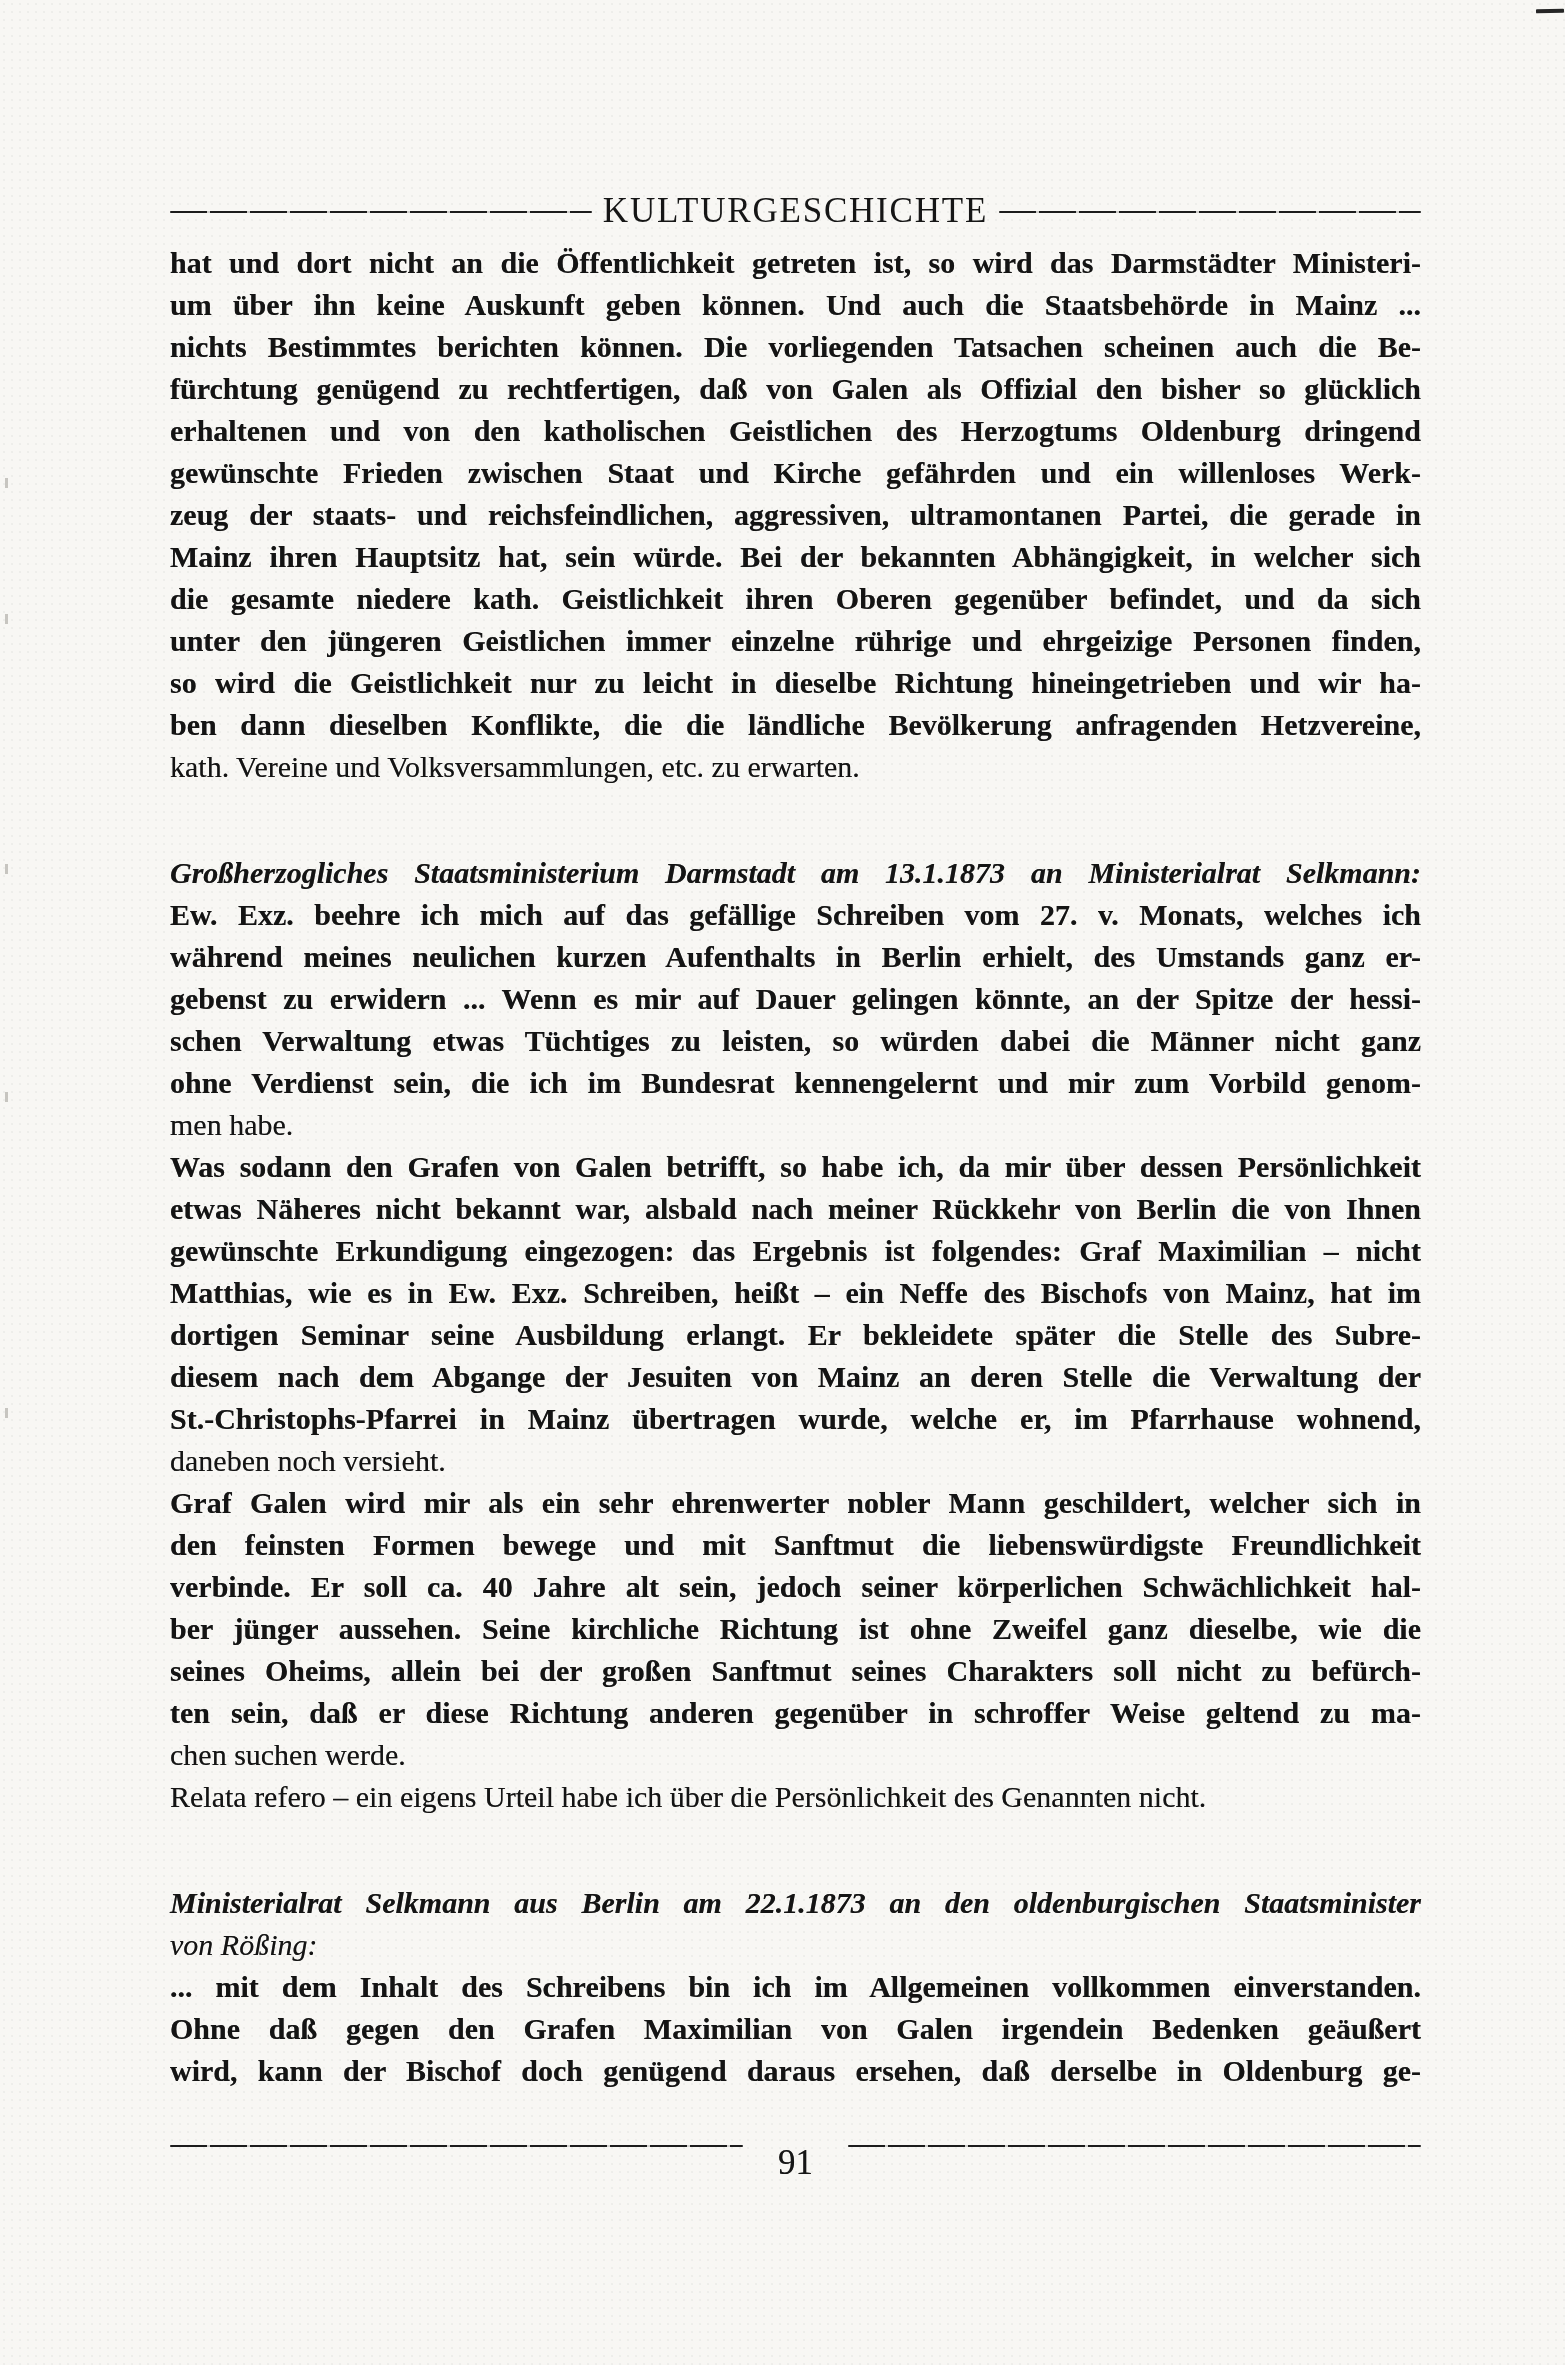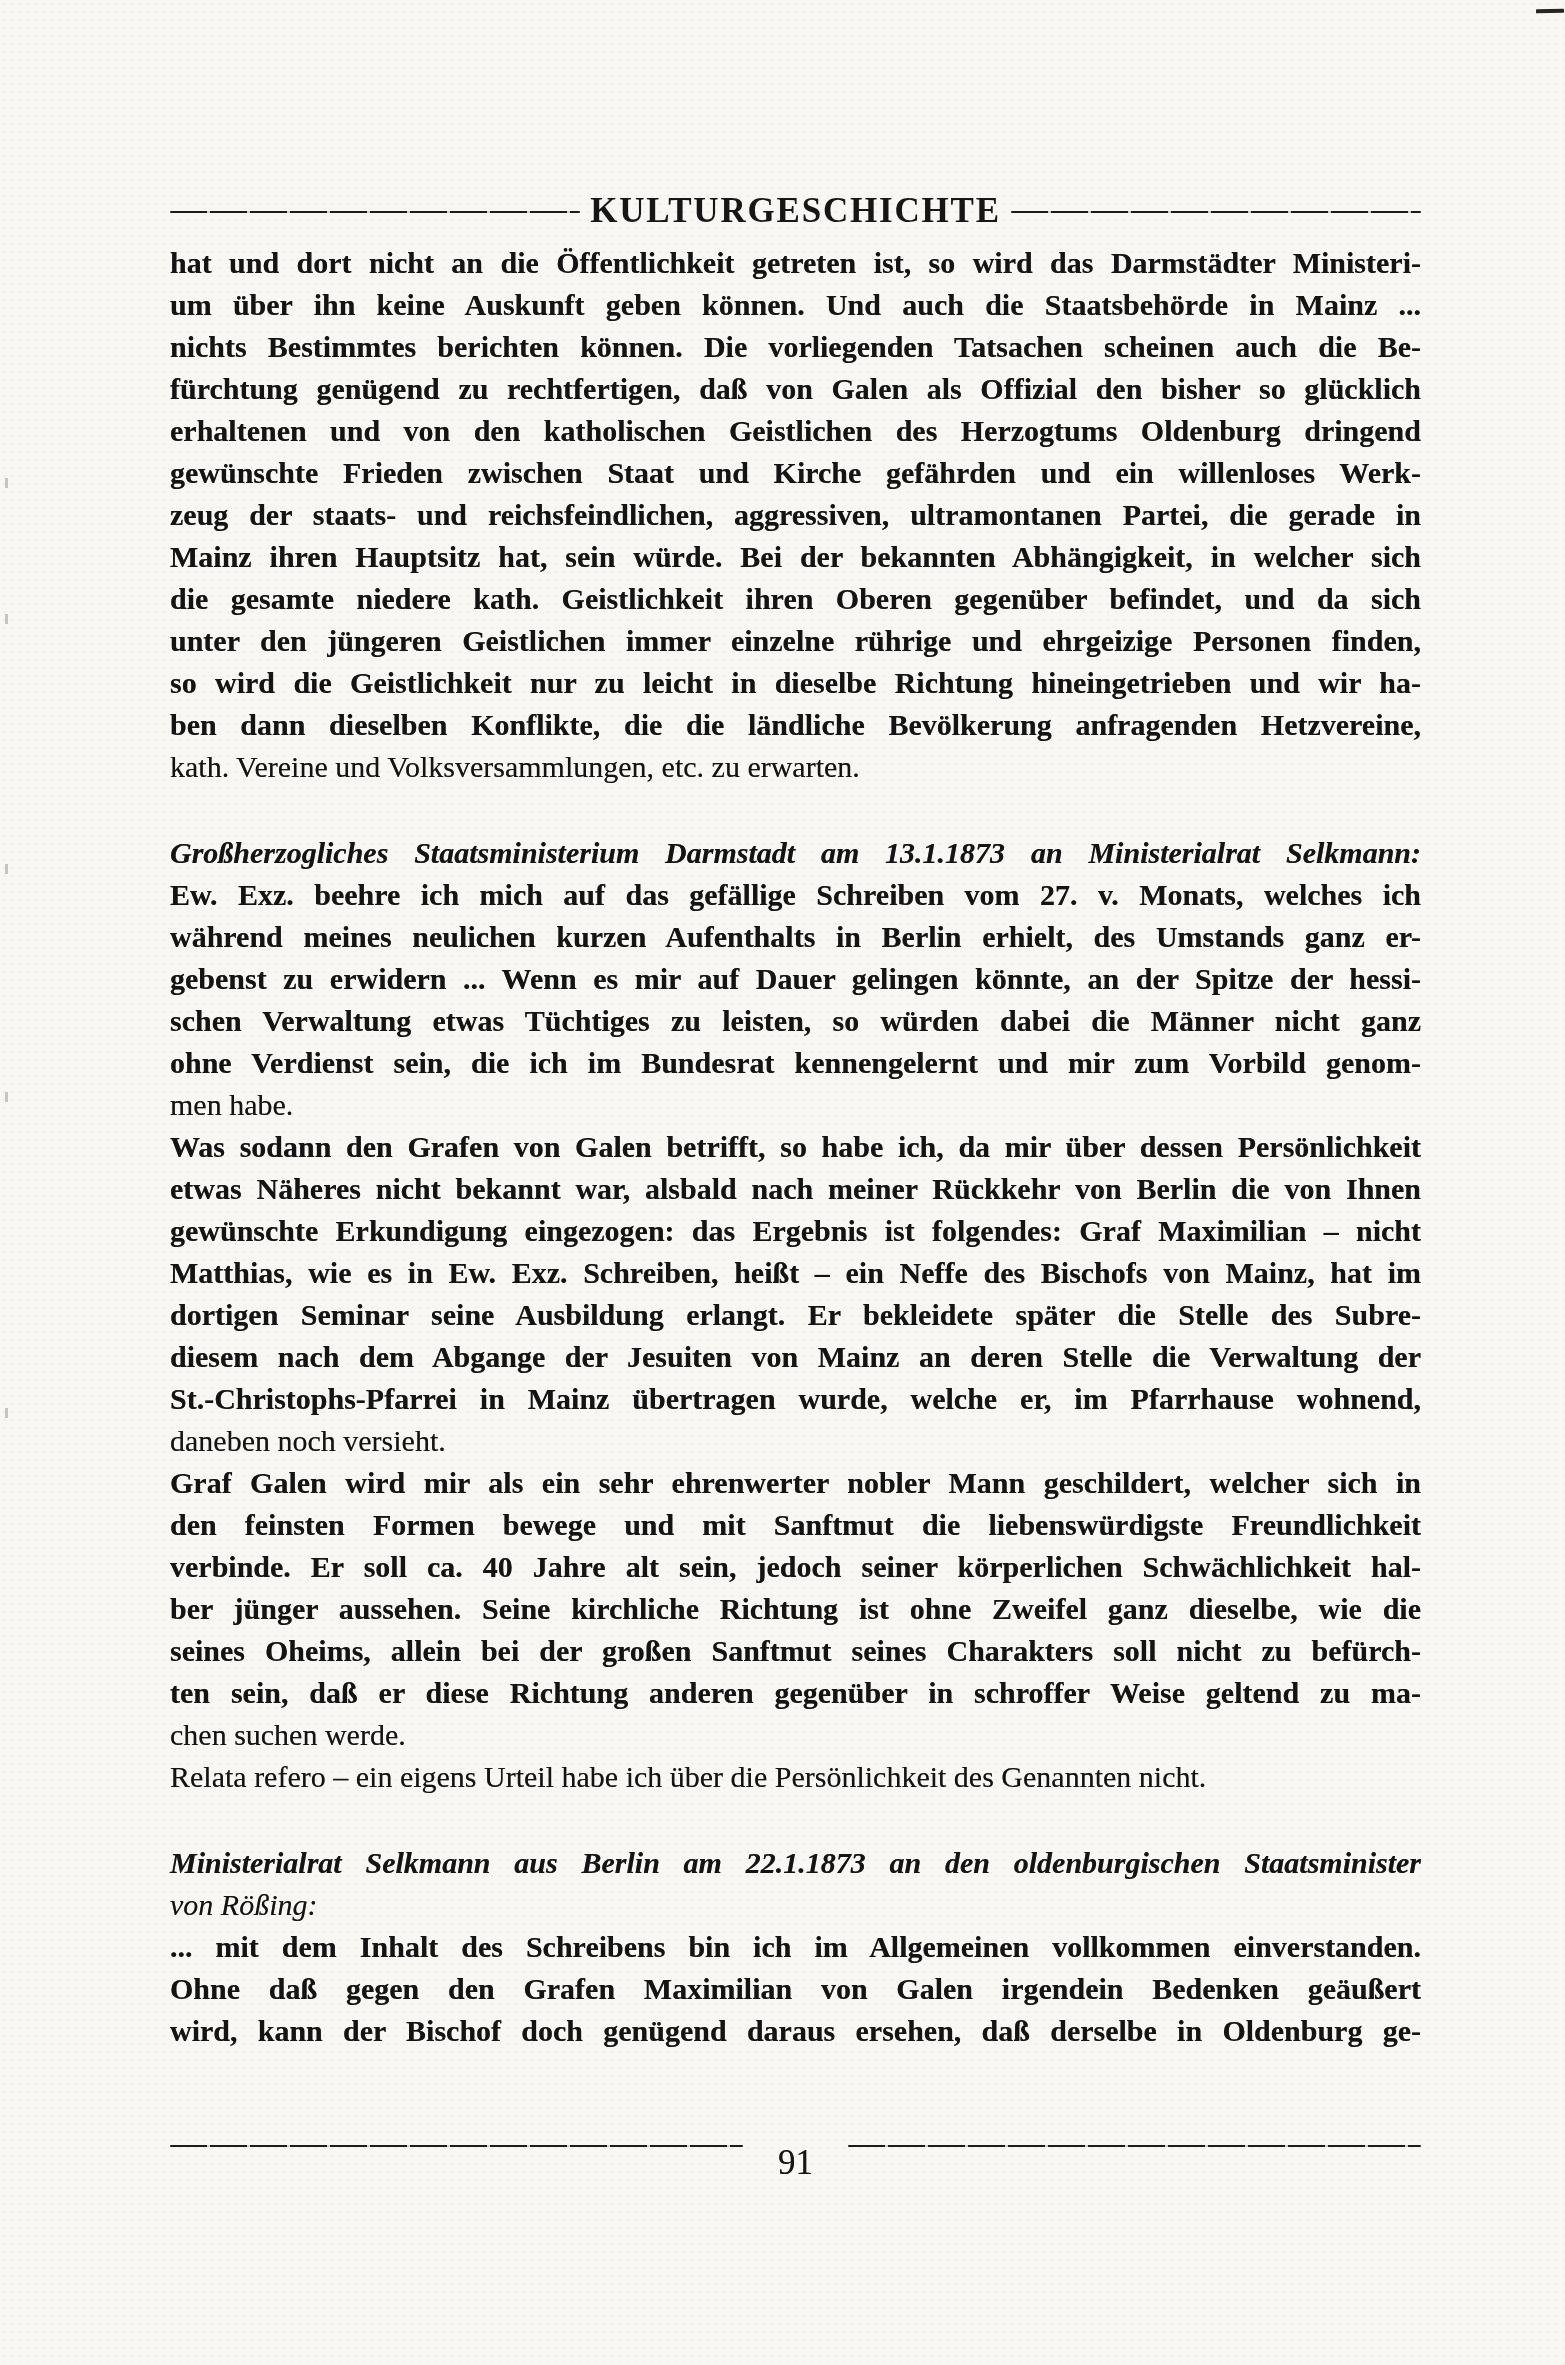--- a/index.html
+++ b/index.html
@@ -37,38 +37,38 @@
   .page-header {
     position: absolute;
     left: 170px;
     width: 1251px;
     top: 191px;
     display: flex;
     align-items: center;
   }
   .page-title {
     font-size: 35px;
-    font-weight: bold;
+    font-weight: normal;
     letter-spacing: 1.8px;
     margin: 0;
     padding: 0 10.5px;
     white-space: nowrap;
     color: #161616;
   }
   .body-column {
     position: absolute;
     left: 170px;
     width: 1251px;
     top: 242px;
     font-size: 30px;
     line-height: 42px;
     text-shadow: 0 0 0.4px rgba(10,10,10,0.55);
   }
   .block { margin: 0; }
-  .block.gap { margin-top: 44px; }
+  .block.gap { margin-top: 64px; }
   .block.heading { font-style: italic; }
   .line { white-space: normal; }
   .line.fill {
     text-align: justify;
     text-align-last: justify;
     font-weight: bold;
   }
   .page-footer {
     position: absolute;
     left: 170px;

